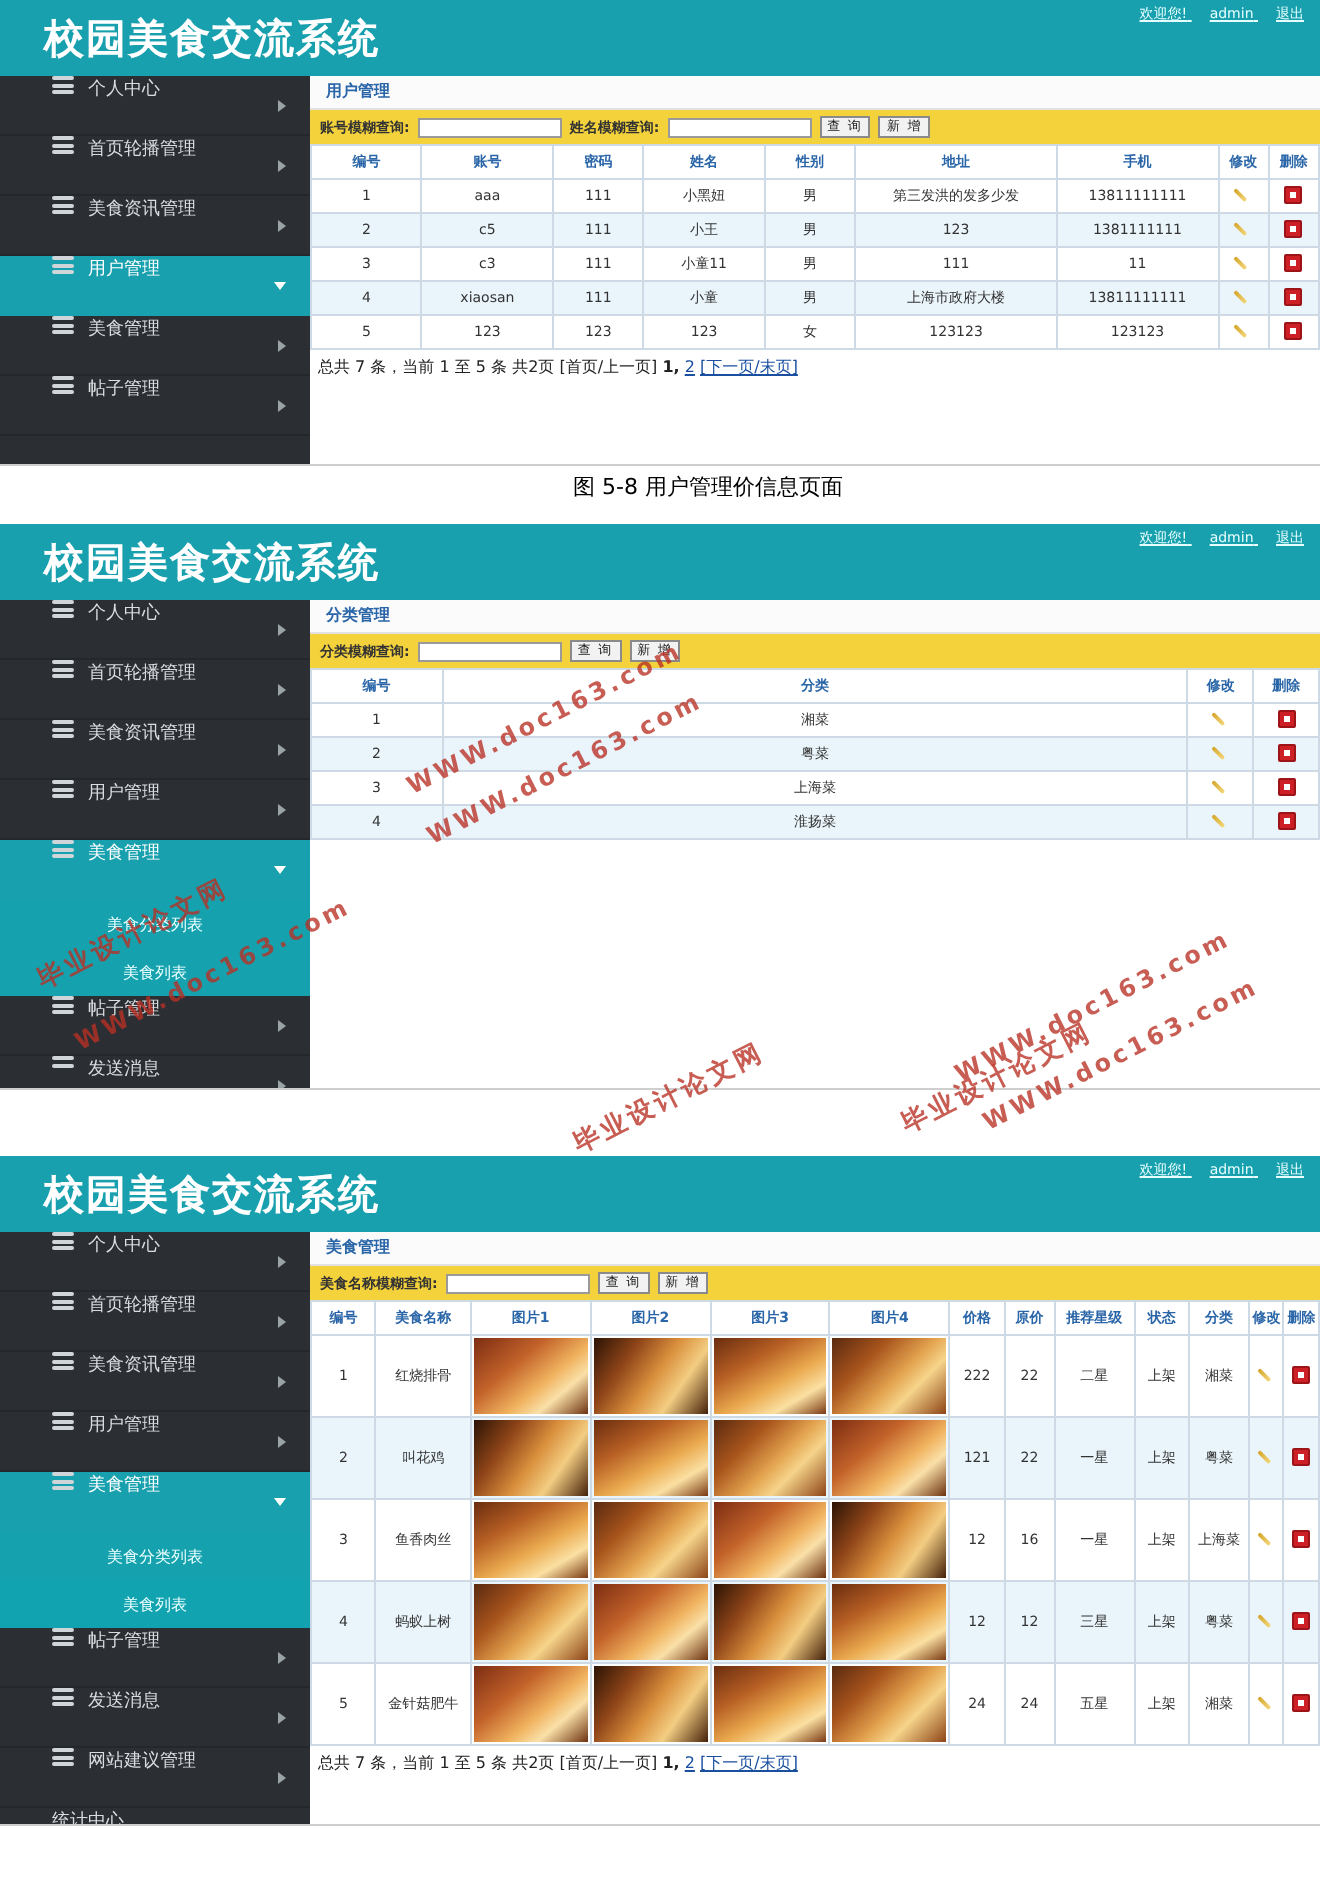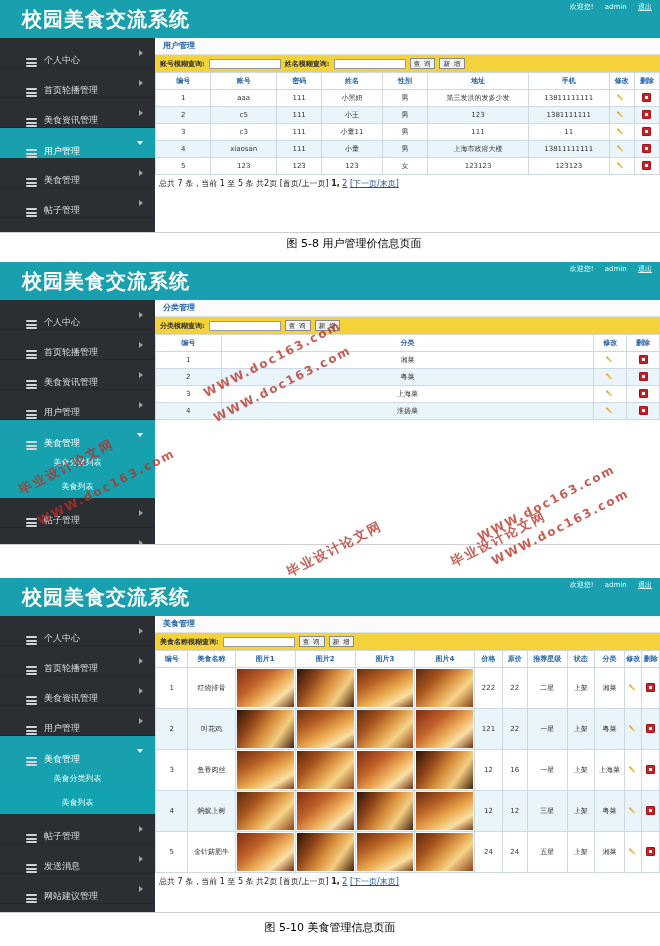--- a/index.html
+++ b/index.html
@@ -15,30 +15,30 @@
         border-bottom:1px solid #cfcfcf;}
   .shot.s1{top:0;height:232px;}
   .shot.s2{top:262px;height:282px;}
   .shot.s3{top:578px;height:334px;}
 
   
   .topbar{position:relative;height:38px;background:#18a0ae;}
   .topbar .brand{position:absolute;left:22px;top:6px;color:#fff;
     font-size:20px;font-weight:bold;letter-spacing:1px;
     font-family:"DejaVu Sans","Liberation Sans",sans-serif;}
-  .topbar .welcome{position:absolute;right:8px;top:2px;color:#e8ffff;font-size:7px;}
+  .topbar .welcome{position:absolute;right:8px;top:2px;color:#e8ffff;font-size:7px;text-decoration:underline;}
   .topbar .welcome span{margin-left:9px;}
   .topbar .welcome .uline{text-decoration:underline;}
 
   
   .body-row{display:flex;align-items:stretch;}
   .sidebar{width:155px;background:#2b2f33;flex:none;}
   .content{flex:1;background:#ffffff;position:relative;}
 
-  .menu-item{position:relative;height:30px;display:flex;align-items:flex-end;
+  .menu-item{position:relative;height:30px;display:flex;align-items:flex-start;
              color:#d9dde0;font-size:9px;padding-left:26px;box-sizing:border-box;
              border-bottom:1px solid #24282b;}
   .menu-item .mi-ic{width:11px;height:9px;margin-right:7px;position:relative;flex:none;}
   .menu-item .mi-ic i{position:absolute;left:0;width:11px;height:2px;background:#cfd5d8;border-radius:1px;display:block;}
   .menu-item .mi-ic i:nth-child(1){top:0;}
   .menu-item .mi-ic i:nth-child(2){top:3.5px;}
   .menu-item .mi-ic i:nth-child(3){top:7px;}
   .menu-item .arrow{position:absolute;right:12px;top:50%;margin-top:-3px;
     width:0;height:0;border-left:4px solid #9aa3a8;border-top:3px solid transparent;border-bottom:3px solid transparent;}
   .menu-item.active{background:#18a0ae;color:#ffffff;border-bottom:none;}
@@ -667,21 +667,20 @@
           <span>总共 7 条，当前 1 至 5 条 共2页</span>
           <span>[首页/上一页]</span>
           <b>1,</b>
           <a href="#">2</a>
           <a href="#">[下一页/末页]</a>
         </div>
       </div>
     </div>
   </div>
 
-  <div class="cap c3">图 5-10 美食管理信息页面</div>
 
   <div class="wm url" style="left:196px;top:352px;transform:rotate(-27deg);">WWW.doc163.com</div>
   <div class="wm url" style="left:206px;top:377px;transform:rotate(-27deg);">WWW.doc163.com</div>
   <div class="wm txt" style="left:14px;top:458px;transform:rotate(-27deg);">毕业设计论文网</div>
   <div class="wm url" style="left:30px;top:480px;transform:rotate(-27deg);">WWW.doc163.com</div>
   <div class="wm url" style="left:470px;top:496px;transform:rotate(-27deg);">WWW.doc163.com</div>
   <div class="wm url" style="left:484px;top:520px;transform:rotate(-27deg);">WWW.doc163.com</div>
   <div class="wm txt" style="left:282px;top:540px;transform:rotate(-27deg);">毕业设计论文网</div>
   <div class="wm txt" style="left:446px;top:530px;transform:rotate(-27deg);">毕业设计论文网</div>
 

